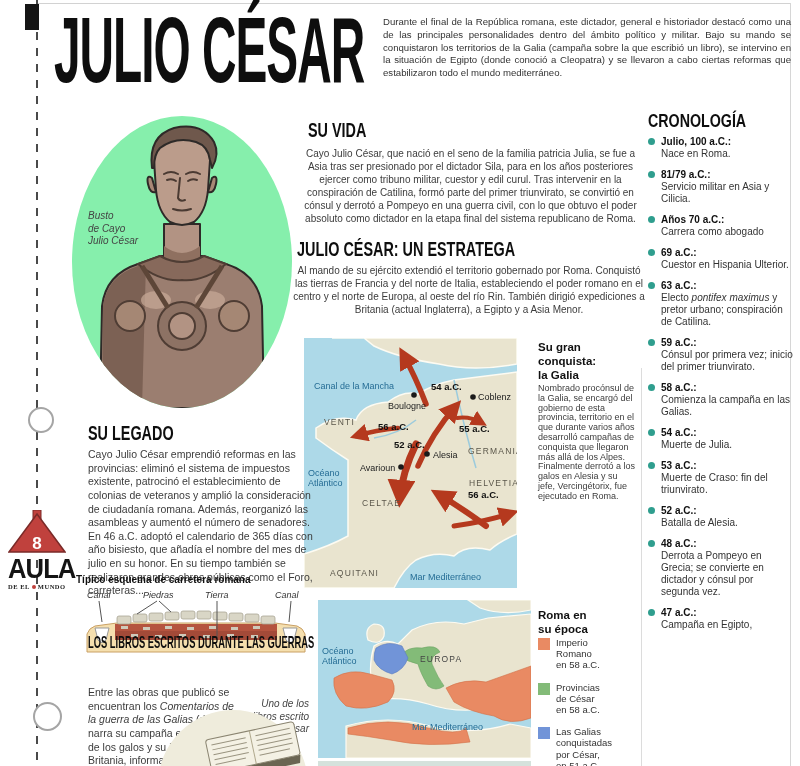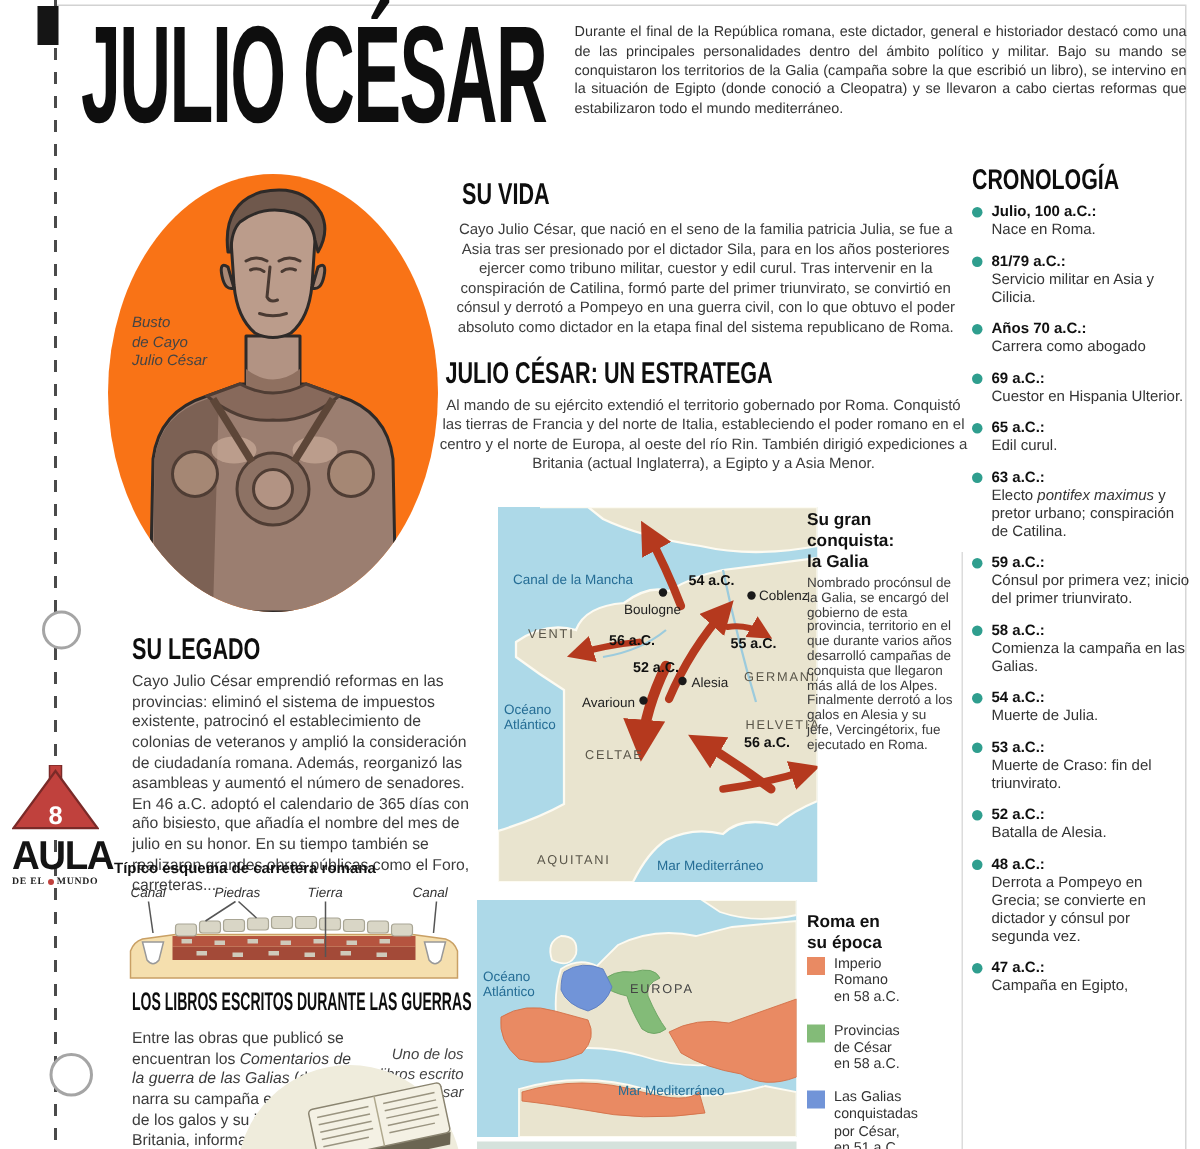--- a/index.html
+++ b/index.html
@@ -34,21 +34,21 @@
   .swatch{width:12px;height:12px;flex:0 0 12px;margin-top:1px}
   .legend-label{font-size:9.5px;line-height:1.18;white-space:pre-line;color:#333}
   
   svg text{font-family:"Liberation Sans",sans-serif}
   .pl{font-size:9px;fill:#222}
   .yr{font-weight:bold;font-size:9.5px;fill:#101010}
   .rg{font-size:8.5px;letter-spacing:1.2px;fill:#5a564a}
   .sea-l{fill:#256d95;font-size:9px}
   .rd-l{font-size:9px;font-style:italic;fill:#333}
   
-  .bust{left:72px;top:116px;width:220px;height:292px;border-radius:50%;background:#f97316;overflow:hidden}
+  .bust{left:72px;top:116px;width:220px;height:292px;border-radius:50%;background:#86efac;overflow:hidden}
   
   .aula-name{font-size:27px;font-weight:bold;letter-spacing:-1px;color:#141414;
      display:inline-block;transform:scaleX(.95);transform-origin:0 0;line-height:1}
   .aula-tag{font-family:"Liberation Serif",serif;font-size:6.5px;letter-spacing:.5px;color:#222;
      display:flex;align-items:center;gap:2px;font-weight:bold}
   .globe{width:4px;height:4px;border-radius:50%;background:#c0413d;display:inline-block}
 </style>
 </head>
 <body>
 
@@ -107,21 +107,21 @@
   <div class="abs" style="left:308px;top:119px">
     <span class="squeeze h-sec">SU VIDA</span>
   </div>
   <div class="abs body-c" style="left:297px;top:147px;width:347px">Cayo Julio César, que nació en el seno de la familia patricia Julia, se fue a Asia tras ser presionado por el dictador Sila, para en los años posteriores ejercer como tribuno militar, cuestor y edil curul. Tras intervenir en la conspiración de Catilina, formó parte del primer triunvirato, se convirtió en cónsul y derrotó a Pompeyo en una guerra civil, con lo que obtuvo el poder absoluto como dictador en la etapa final del sistema republicano de Roma.</div>
 
   <div class="abs body-c" style="left:293px;top:264px;width:352px">Al mando de su ejército extendió el territorio gobernado por Roma. Conquistó las tierras de Francia y del norte de Italia, estableciendo el poder romano en el centro y el norte de Europa, al oeste del río Rin. También dirigió expediciones a Britania (actual Inglaterra), a Egipto y a Asia Menor.</div>
   <div class="abs" style="left:297px;top:238px">
     <span class="squeeze h-sec">JULIO CÉSAR: UN ESTRATEGA</span>
   </div>
 
-  <div class="abs" style="left:332px;top:338px;width:213px;height:220px">
+  <div class="abs" style="left:304px;top:338px;width:213px;height:220px">
     <svg viewBox="0 0 213 250" width="213" height="250">
       <defs>
         <marker id="ah" markerWidth="4" markerHeight="4" refX="2.6" refY="2" orient="auto">
           <path d="M0,0 L4,2 L0,4 Z" fill="#b5391e"></path>
         </marker>
       </defs>
       <rect x="0" y="0" width="213" height="250" fill="#add9e8"></rect>
       <path d="M28,0 L213,0 L213,26 Q170,34 135,26 Q95,20 70,8 L60,0 Z" fill="#e9e4cf" stroke="#fdfbf2" stroke-width="1.5"></path>
       <path d="M12,90 Q32,76 52,82 Q58,66 84,64 Q100,52 114,56 Q130,46 150,42 L213,34 L213,196 Q196,203 186,212 Q162,206 150,218 Q130,213 112,222 Q100,230 90,250 L0,250 L0,216 Q26,208 44,198 L44,122 Q28,112 12,100 Z" fill="#e9e4cf" stroke="#fdfbf2" stroke-width="1.5"></path>
       <path d="M150,42 Q160,90 172,130" fill="none" stroke="#9ccbdd" stroke-width="1.5"></path>
@@ -238,25 +238,20 @@
         <span class="crono-year">Años 70 a.C.:</span>
         <span class="crono-body"><span>Carrera como abogado</span><i></i><span></span></span>
       </div>
 
       <div class="crono-entry">
         <span class="bullet"></span>
         <span class="crono-year">69 a.C.:</span>
         <span class="crono-body"><span>Cuestor en Hispania Ulterior.</span><i></i><span></span></span>
       </div>
 
-      <div class="crono-entry">
-        <span class="bullet"></span>
-        <span class="crono-year">65 a.C.:</span>
-        <span class="crono-body"><span>Edil curul.</span><i></i><span></span></span>
-      </div>
 
       <div class="crono-entry">
         <span class="bullet"></span>
         <span class="crono-year">63 a.C.:</span>
         <span class="crono-body"><span>Electo </span><i>pontifex maximus</i><span> y pretor urbano; conspiración de Catilina.</span></span>
       </div>
 
       <div class="crono-entry">
         <span class="bullet"></span>
         <span class="crono-year">59 a.C.:</span>
@@ -348,21 +343,21 @@
         <path d="M132,11 L132,48"></path>
           <path d="M206,11 L204,32"></path>
       </g>
       <text class="rd-l" x="2" y="8">Canal</text>
       <text class="rd-l" x="58" y="8">Piedras</text>
       <text class="rd-l" x="120" y="8">Tierra</text>
       <text class="rd-l" x="190" y="8">Canal</text>
     </svg>
   </div>
 
-  <div class="abs" style="left:88px;top:658px">
+  <div class="abs" style="left:88px;top:633px">
     <span class="squeeze h-libros">LOS LIBROS ESCRITOS DURANTE LAS GUERRAS</span>
   </div>
   <div class="abs body-l" style="left:88px;top:686px;width:155px;font-size:10.5px"><span>Entre las obras que publicó se encuentran los </span><i>Comentarios de la guerra de las Galias</i><span> (donde narra su campaña en territorio de los galos y su incursión en Britania, informando sobre el</span></div>
   <div class="abs cap-it pre" style="left:237px;top:698px;width:72px;text-align:right">Uno de los
 libros escrito
 por César</div>
   <div class="abs" style="left:148px;top:702px;width:167px;height:64px;overflow:hidden">
     <div class="abs" style="left:10px;top:8px;width:150px;height:150px;border-radius:50%;background:#efecdc"></div>
     <svg class="abs" style="left:52px;top:18px" viewBox="0 0 110 56" width="110" height="56">
       <g transform="rotate(-12 55 28)">

